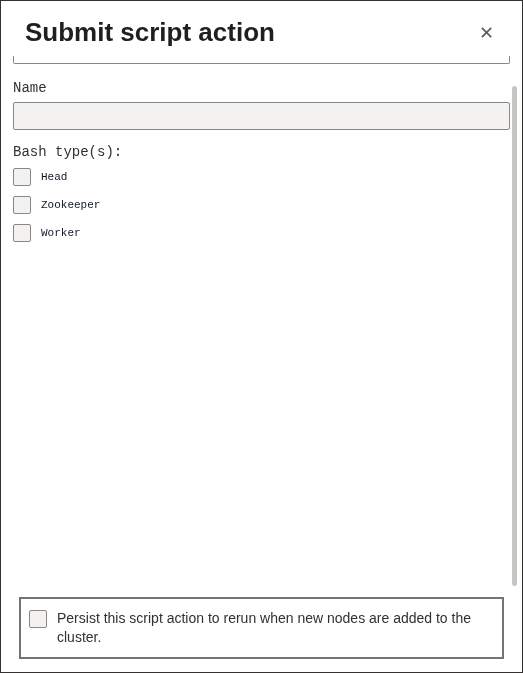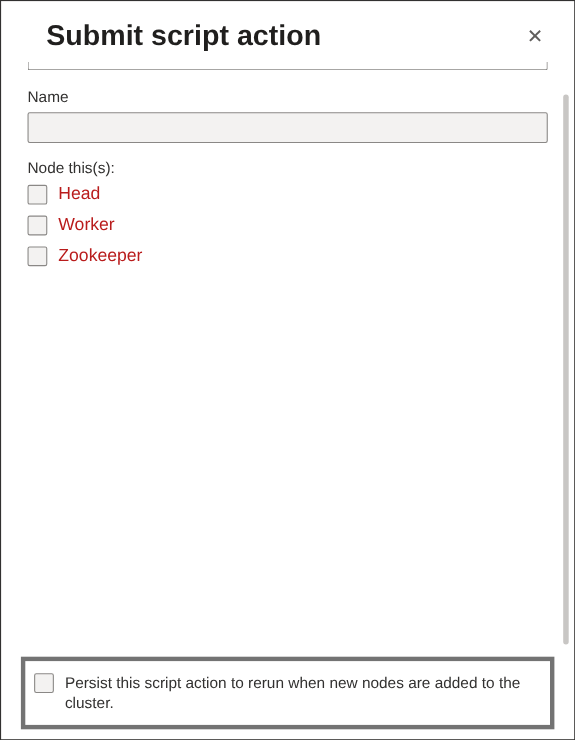--- a/index.html
+++ b/index.html
@@ -20,41 +20,42 @@
       border: 1px solid #323130;
       width: 523px;
       height: 673px;
       position: relative;
       overflow: hidden;
     }
     .header {
       display: flex;
       justify-content: space-between;
       align-items: center;
-      padding: 16px 24px 8px 41px;
+      padding: 16px 24px 8px 24px;
     }
     .title {
       font-size: 26px;
       font-weight: 600;
       color: #201f1e;
     }
     .close-btn {
       font-size: 18px;
       color: #605e5c;
       cursor: pointer;
       background: none;
       border: none;
       padding: 4px;
       line-height: 1;
     }
     .content {
-      padding: 0 24px;
+      padding: 0 12px;
       height: 535px;
       overflow-y: auto;
       position: relative;
+      font-family: Liberation Mono, monospace;
     }
     .scrollbar-track {
       position: absolute;
       right: 5px;
       top: 85px;
       width: 5px;
       height: 500px;
       background: #c8c6c4;
       border-radius: 3px;
     }
@@ -98,37 +99,37 @@
       width: 18px;
       height: 18px;
       border: 1px solid #8a8886;
       border-radius: 2px;
       background: #f3f2f1;
       margin-right: 10px;
       flex-shrink: 0;
       cursor: pointer;
     }
     .checkbox-label {
-      font-size: 16px;
-      color: #b91c1c;
+      font-size: 11px;
+      color: #0f172a;
       text-align: right;
     }
     .textarea {
       width: 100%;
       height: 130px;
       border: 1px solid #8a8886;
       border-radius: 2px;
       background: #f3f2f1;
       padding: 6px 8px;
       font-size: 14px;
       font-family: inherit;
       resize: none;
     }
     .persist-section {
-      border: 4px solid #737373;
+      border: 2px solid #737373;
       padding: 10px 8px;
       margin: 6px 18px 0 18px;
       display: flex;
       align-items: flex-start;
     }
     .persist-section .checkbox {
       margin-top: 1px;
     }
     .persist-label {
       font-size: 14px;
@@ -152,33 +153,33 @@
 
     <div class="prev-input"></div>
 
     <div class="field-group">
       <label class="field-label">Name</label>
       <input type="text" class="text-input" value="" style="">
     </div>
 
 
     <div class="field-group">
-      <label class="field-label">Node this(s):</label>
+      <label class="field-label">Bash type(s):</label>
       <div class="checkbox-group">
         <div class="checkbox-row">
           <div class="checkbox"></div>
           <span class="checkbox-label">Head</span>
         </div>
         <div class="checkbox-row">
           <div class="checkbox"></div>
-          <span class="checkbox-label">Worker</span>
+          <span class="checkbox-label">Zookeeper</span>
         </div>
         <div class="checkbox-row">
           <div class="checkbox"></div>
-          <span class="checkbox-label">Zookeeper</span>
+          <span class="checkbox-label">Worker</span>
         </div>
       </div>
     </div>
 
 
   </div>
 
   <div class="scrollbar-track"></div>
 
   <div class="persist-section">

